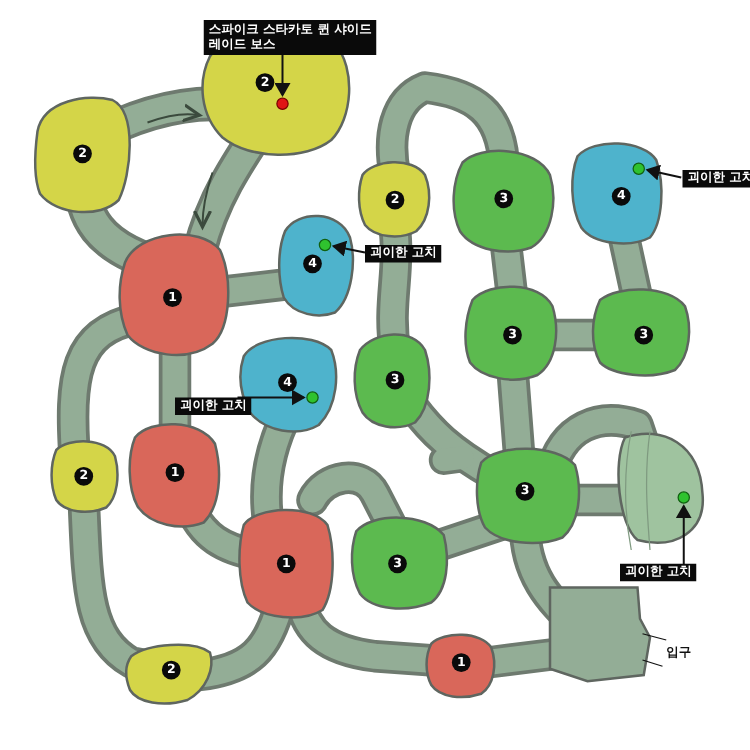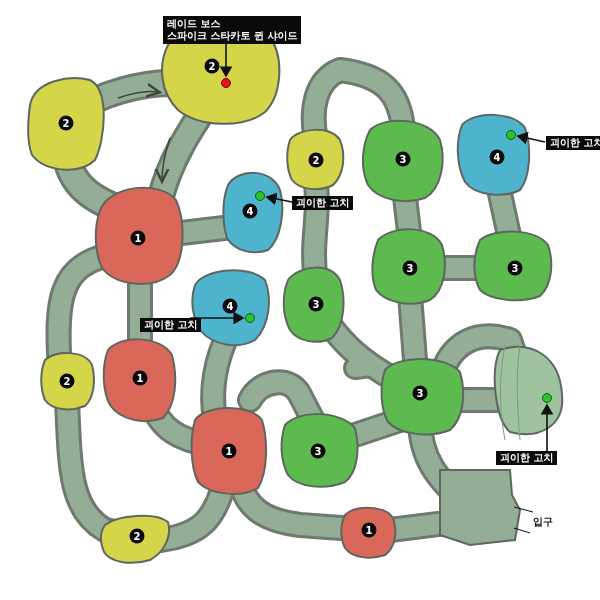--- a/index.html
+++ b/index.html
@@ -149,22 +149,22 @@
 <div class="badge" style="left:316px;top:304px;">3</div>
 <div class="badge" style="left:140px;top:378px;">1</div>
 <div class="badge" style="left:67px;top:381px;">2</div>
 <div class="badge" style="left:420px;top:393px;">3</div>
 <div class="badge" style="left:229px;top:451px;">1</div>
 <div class="badge" style="left:318px;top:451px;">3</div>
 <div class="badge" style="left:137px;top:536px;">2</div>
 <div class="badge" style="left:369px;top:530px;">1</div>
 
 <div class="label two" style="left:163px;top:16px;">
+  <div>스파이크 스타카토 퀸 샤이드</div>
   <div>레이드 보스</div>
-  <div>스파이크 스타카토 퀸 샤이드</div>
 </div>
 
 <div class="label" style="left:546px;top:136px;">괴이한 고치</div>
 <div class="label" style="left:292px;top:196px;">괴이한 고치</div>
 <div class="label" style="left:140px;top:318px;">괴이한 고치</div>
 <div class="label" style="left:496px;top:451px;">괴이한 고치</div>
 
 <div class="plain-label" style="left:533px;top:515px;">입구</div>
 
 </body></html>

